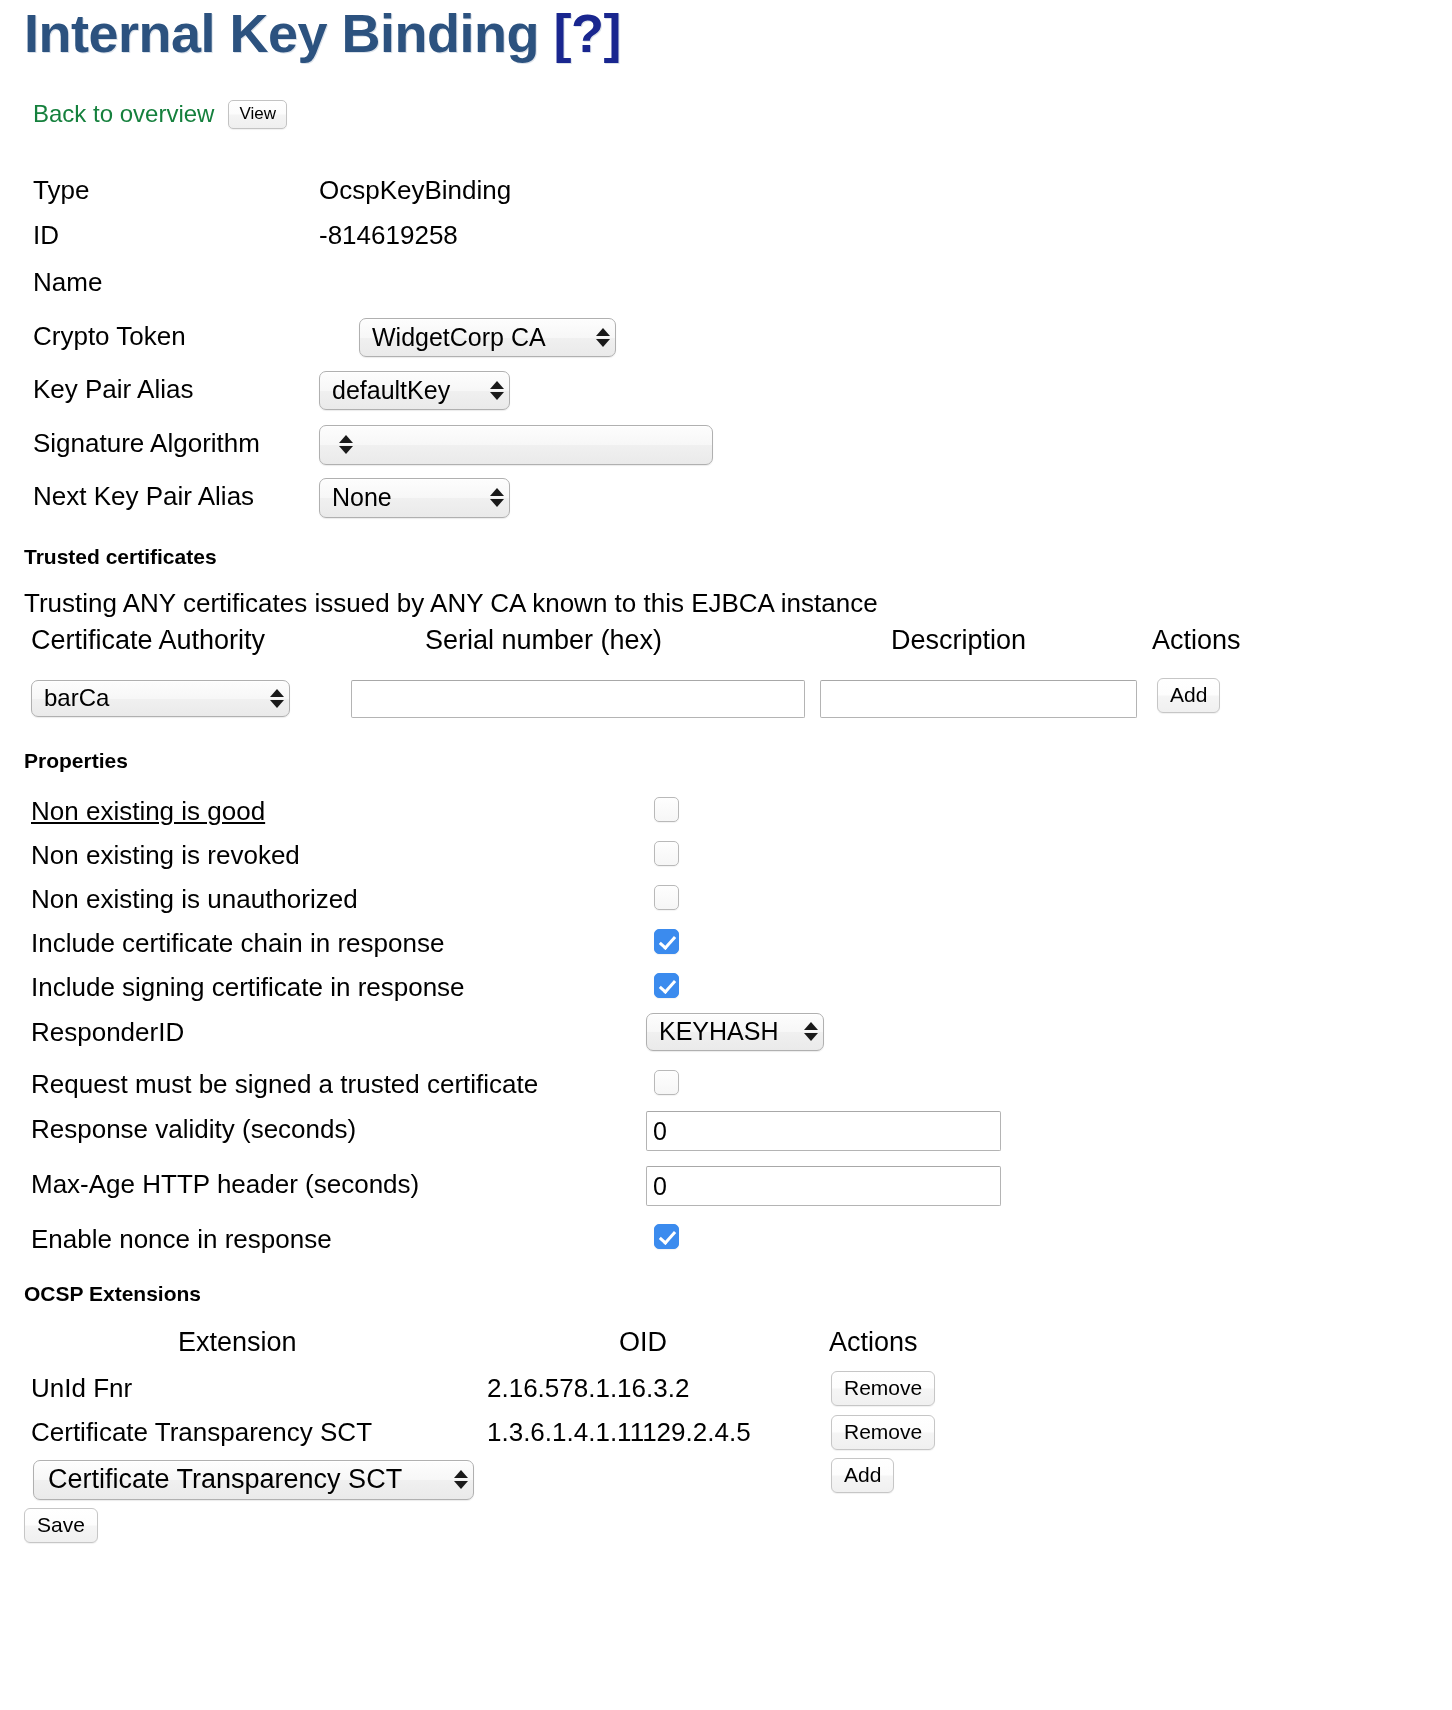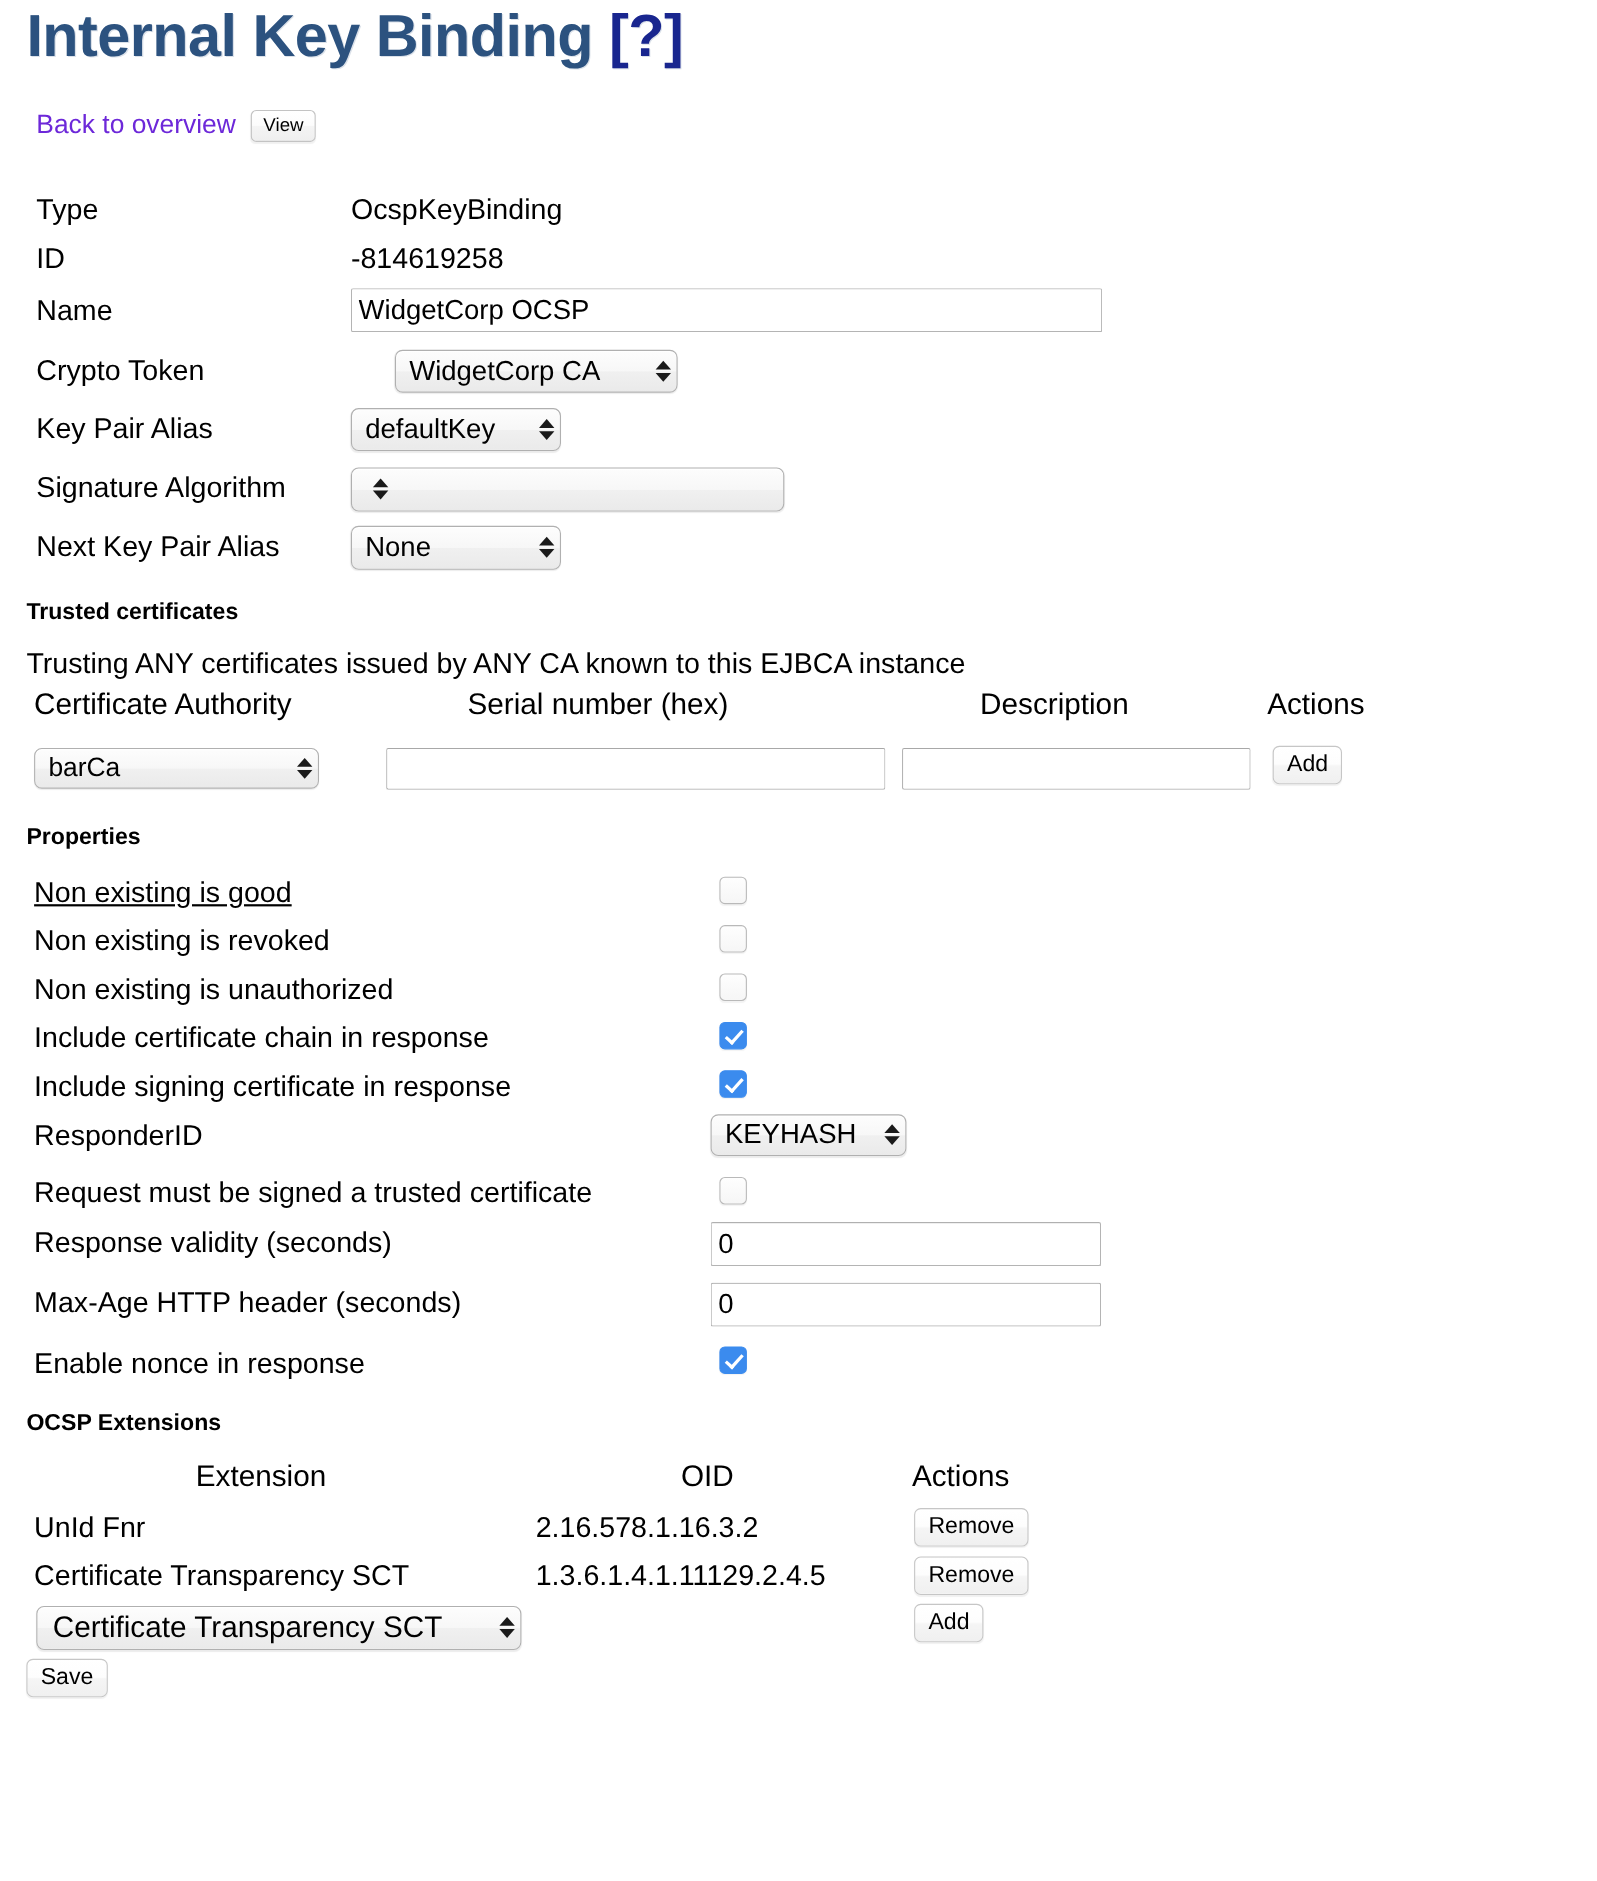--- a/index.html
+++ b/index.html
@@ -41,21 +41,21 @@
   #subbar {
     position: absolute;
     left: 33px;
     top: 100px;
     display: flex;
     align-items: center;
     gap: 14px;
   }
   #subbar a {
     font-size: 24px;
-    color: #6d28d9;
+    color: #15803d;
     text-decoration: none;
     white-space: nowrap;
   }
   .btn {
     font-family: "Liberation Sans", sans-serif;
     font-size: 17px;
     color: #000;
     background: linear-gradient(to bottom, #ffffff 0%, #fcfcfc 48%, #f4f4f4 52%, #efefef 100%);
     border: 1px solid #c3c3c3;
     border-radius: 5px;
@@ -248,21 +248,20 @@
     <span class="static-val">OcspKeyBinding</span>
   </div>
 
   <div class="field-row" style="top:222px;">
     <span class="label">ID</span>
     <span class="static-val">-814619258</span>
   </div>
 
   <div class="field-row" style="top:262px;">
     <span class="label" style="top:7px;">Name</span>
-    <input class="txt" type="text" style="left: 319px; top: 0px; width: 683px; height: 40px;" value="WidgetCorp OCSP">
   </div>
 
   <div class="field-row" style="top:318px;">
     <span class="label" style="top:5px;">Crypto Token</span>
     <div class="sel" style="left:319px; top:0px; width:257px; height:39px;margin-left:40px;">
       <span class="sel-text">WidgetCorp CA</span>
       <span class="arrows">
           <i class="up"></i>
           <i class="dn"></i>
         </span>

